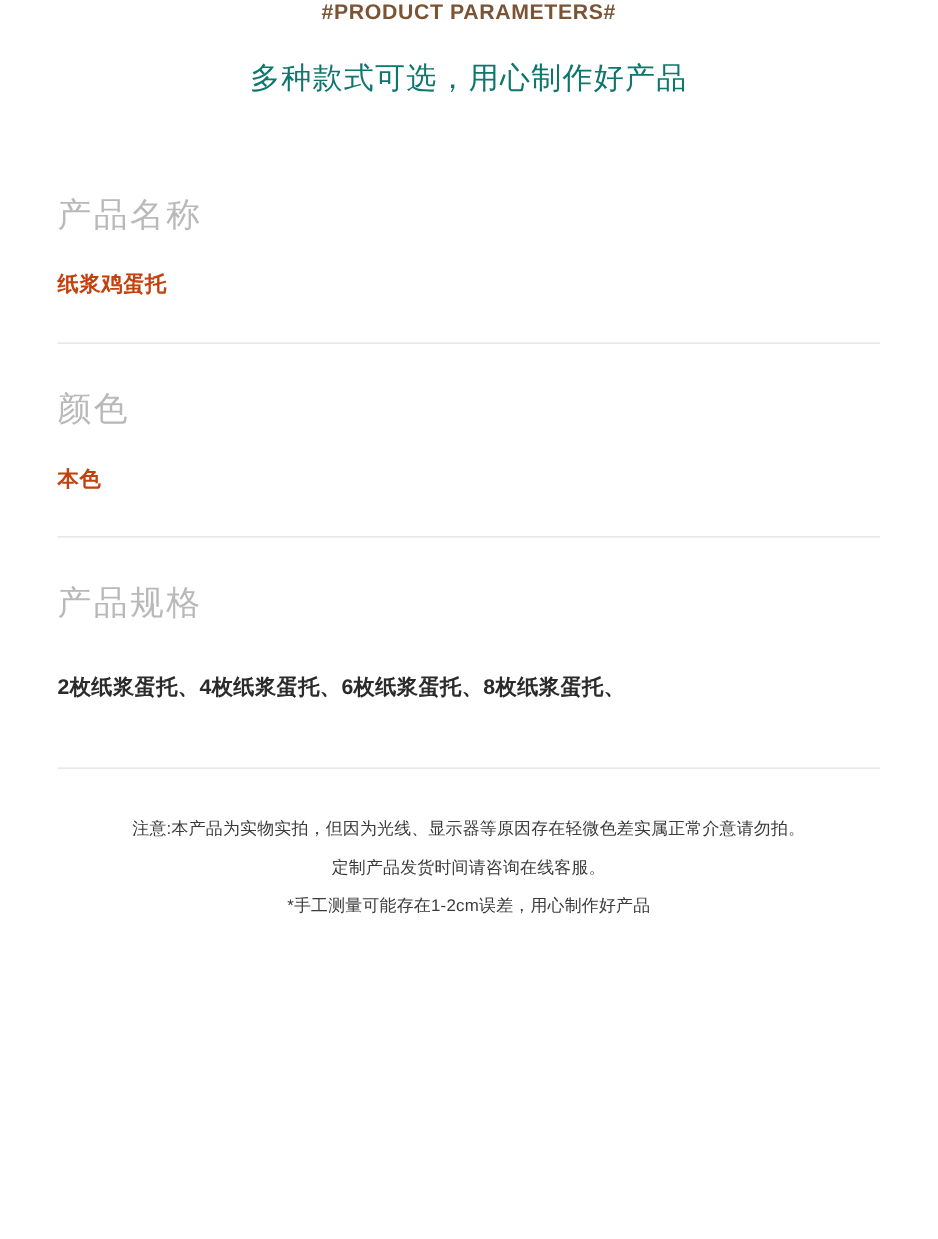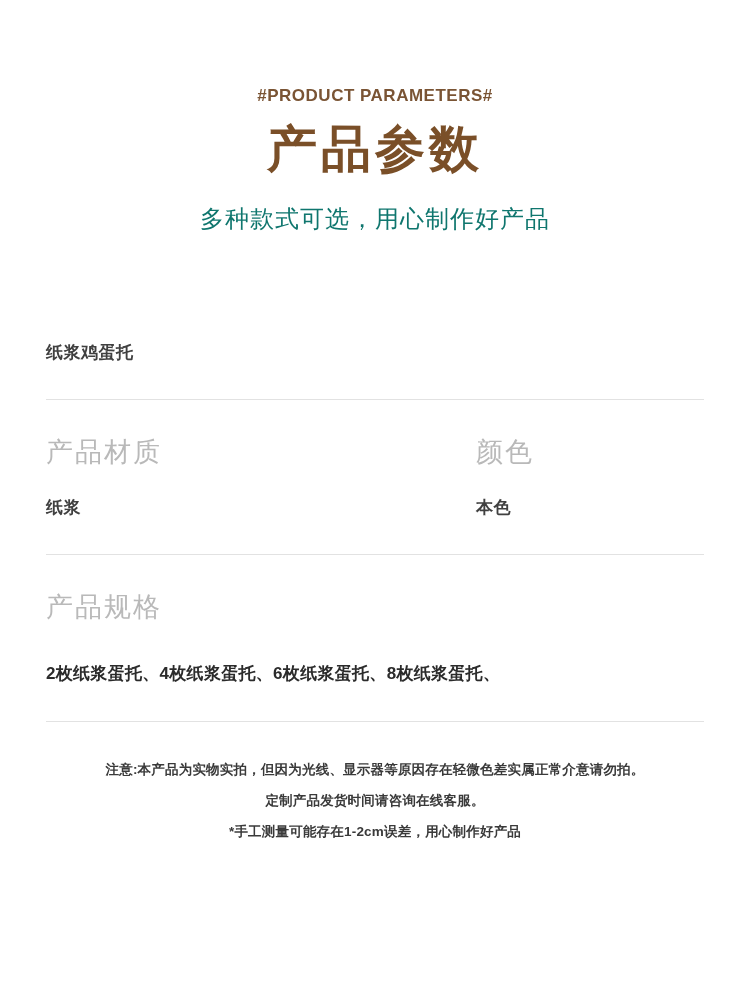--- a/index.html
+++ b/index.html
@@ -17,21 +17,20 @@
   .page {
     position: relative;
     width: 750px;
     height: 991px;
     box-sizing: border-box;
   }
 
   
   .header {
     text-align: center;
-    padding-top: 86px;
   }
   .eyebrow {
     font-size: 17px;
     font-weight: bold;
     letter-spacing: 0.5px;
     color: #7a5434;
     font-family: "Liberation Sans", "DejaVu Sans", sans-serif;
   }
   .main-title {
     margin-top: 16px;
@@ -75,83 +74,79 @@
   .spec-label {
     font-size: 27px;
     color: #b9b9b9;
     letter-spacing: 2px;
     line-height: 1.2;
   }
   .spec-value {
     margin-top: 28px;
     font-size: 17px;
     font-weight: bold;
-    color: #404040;
+    color: #c2410c;
     letter-spacing: 0.5px;
     line-height: 1.4;
   }
 
   
   .spec-block {
-    padding-bottom: 30px;
+    padding-bottom: 48px;
     border-bottom: 1px solid #e2e2e2;
     margin-bottom: 1px;
   }
   .spec-block .spec-label {
     margin-bottom: 34px;
   }
   .spec-lines {
     font-size: 17px;
     font-weight: bold;
     color: #2b2b2b;
     line-height: 1.95;
     letter-spacing: 0.3px;
   }
 
   
   .notes {
     margin-top: 32px;
     text-align: center;
     font-size: 13.5px;
-    font-weight: bold;
+    font-weight: normal;
     color: #3a3a3a;
     line-height: 2.3;
     letter-spacing: 0.2px;
   }
   .notes div {
     white-space: nowrap;
   }
 </style>
 </head>
 <body>
 
 <div class="page">
 
   <div class="header">
     <div class="eyebrow">#PRODUCT PARAMETERS#</div>
-    <div class="main-title">产品参数</div>
     <div class="subtitle">多种款式可选，用心制作好产品</div>
   </div>
 
   <div class="specs">
 
     <div class="spec-row">
       <div class="spec-cols">
         <div class="spec-col">
+          <div class="spec-label">产品名称</div>
           <div class="spec-value">纸浆鸡蛋托</div>
         </div>
       </div>
     </div>
 
     <div class="spec-row">
       <div class="spec-cols">
-        <div class="spec-col">
-          <div class="spec-label">产品材质</div>
-          <div class="spec-value">纸浆</div>
-        </div>
         <div class="spec-col">
           <div class="spec-label">颜色</div>
           <div class="spec-value">本色</div>
         </div>
       </div>
     </div>
 
     <div class="spec-block">
       <div class="spec-label">产品规格</div>
       <div class="spec-lines">2枚纸浆蛋托、4枚纸浆蛋托、6枚纸浆蛋托、8枚纸浆蛋托、</div>

